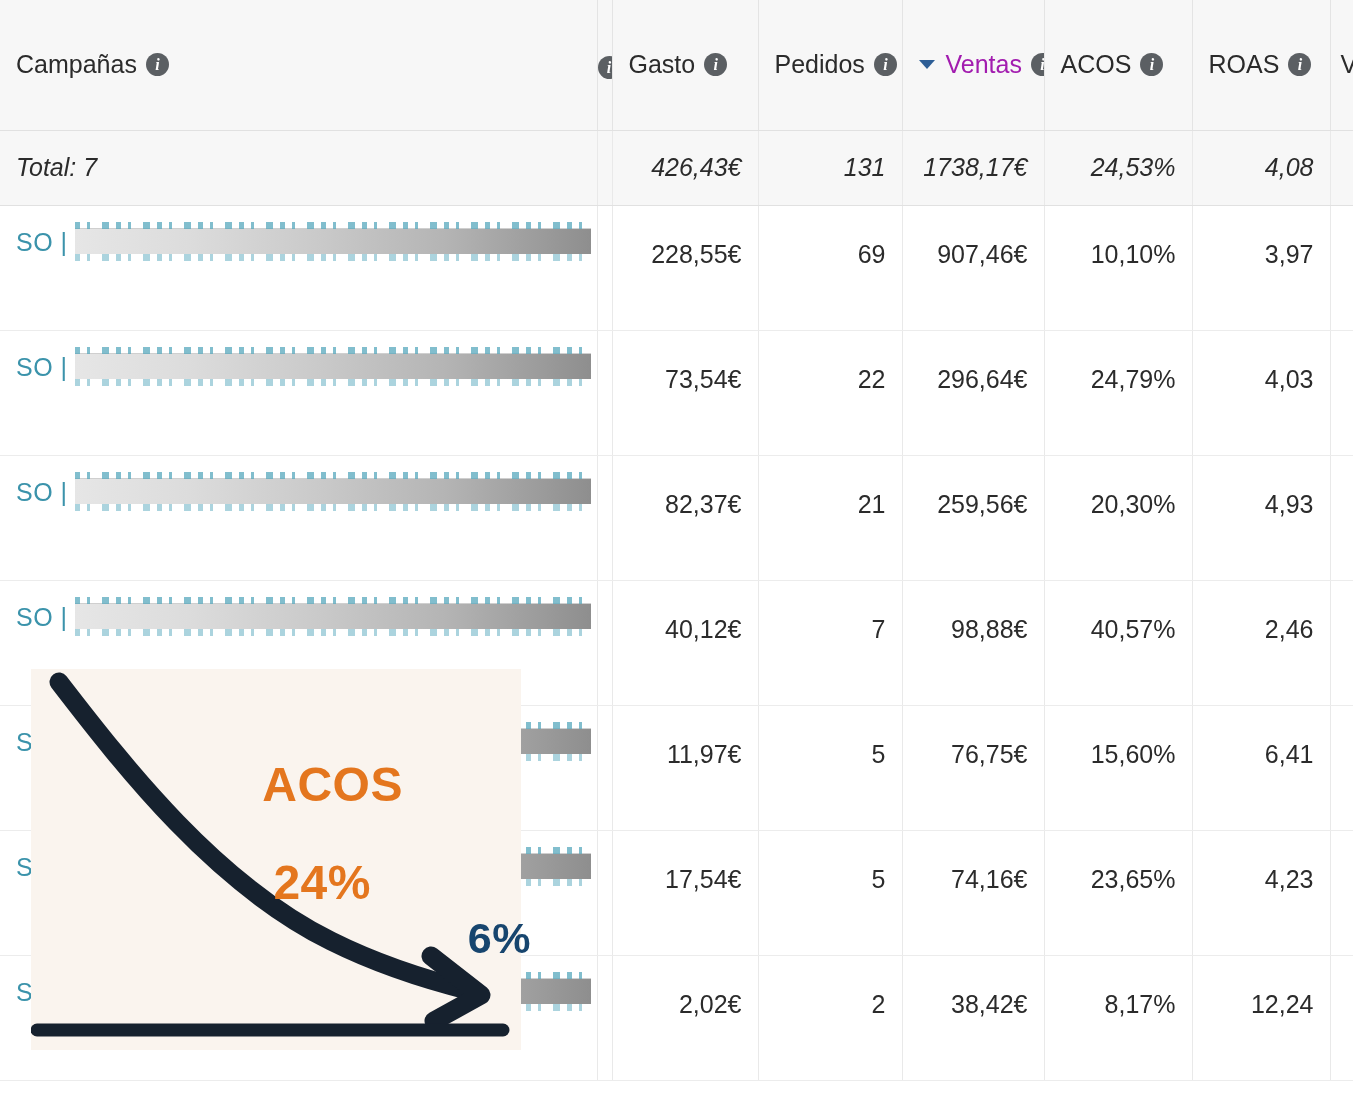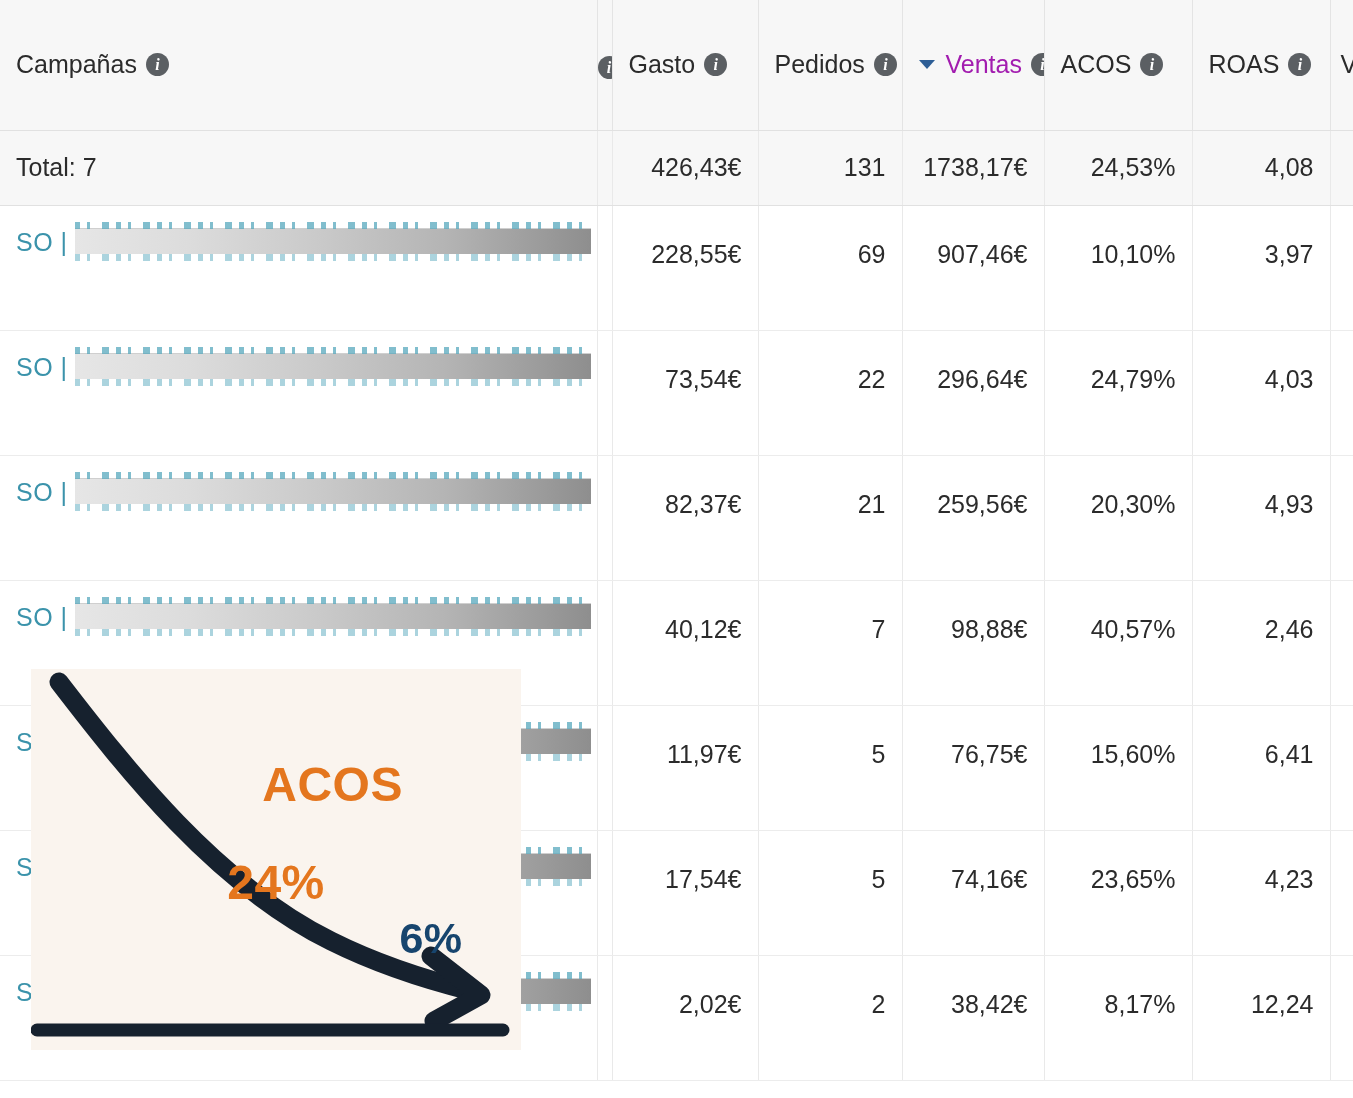--- a/index.html
+++ b/index.html
@@ -76,20 +76,21 @@
     overflow: hidden;
   }
   tbody td.num { text-align: right; }
   tbody td.narrow { padding: 0; }
 
   tr.total-row { height: 75px; background: #f7f7f7; }
   tr.total-row td {
     background: #f7f7f7;
     vertical-align: middle;
     border-bottom: 1px solid #e1e1e1;
+    font-style: italic;
   }
   tr.total-row td.camp { text-align: left; }
 
   tr.data-row { height: 125px; }
   tr.data-row td { padding-top: 34px; background: #fff; }
   tr.data-row td.camp { padding-top: 0; }
 
   
   .camp-cell { display: flex; align-items: flex-start; padding-top: 24px; }
   .camp-prefix {
@@ -142,21 +143,21 @@
   #label-acos {
     left: 150px; top: 43px; width: 190px;
     color: #e4761e;
     font-size: 48px;
   }
   #label-tacos {
     left: 300px; top: 160px; width: 200px;
     color: #17456e;
     font-size: 43px;
   }
-  .anno-sub { display: block; }
+  .anno-sub { display: block; text-align: right; }
 </style>
 </head>
 <body>
 
 <div id="root">
 
   <table class="data-table">
     <colgroup>
       <col class="c-camp">
         <col class="c-narrow">

